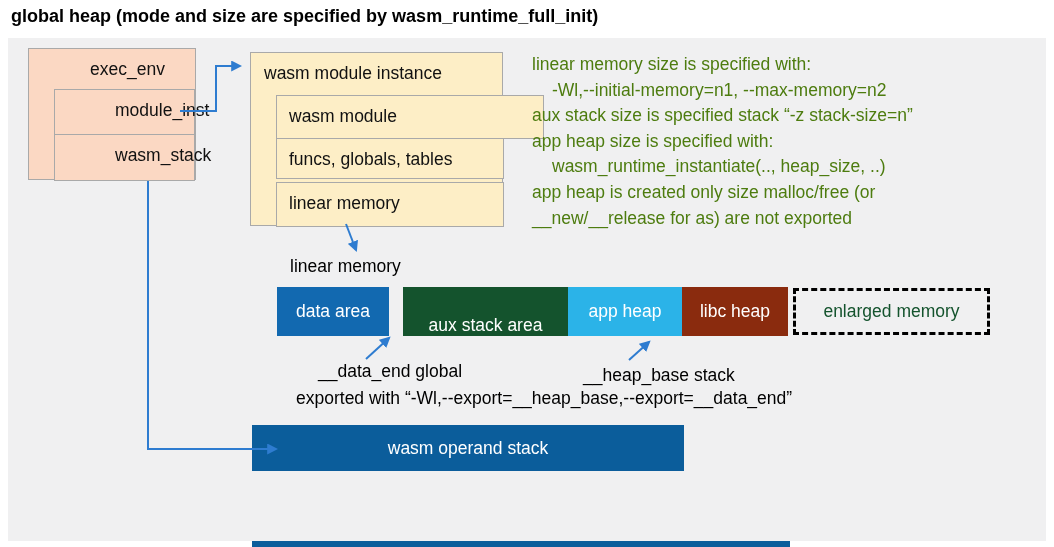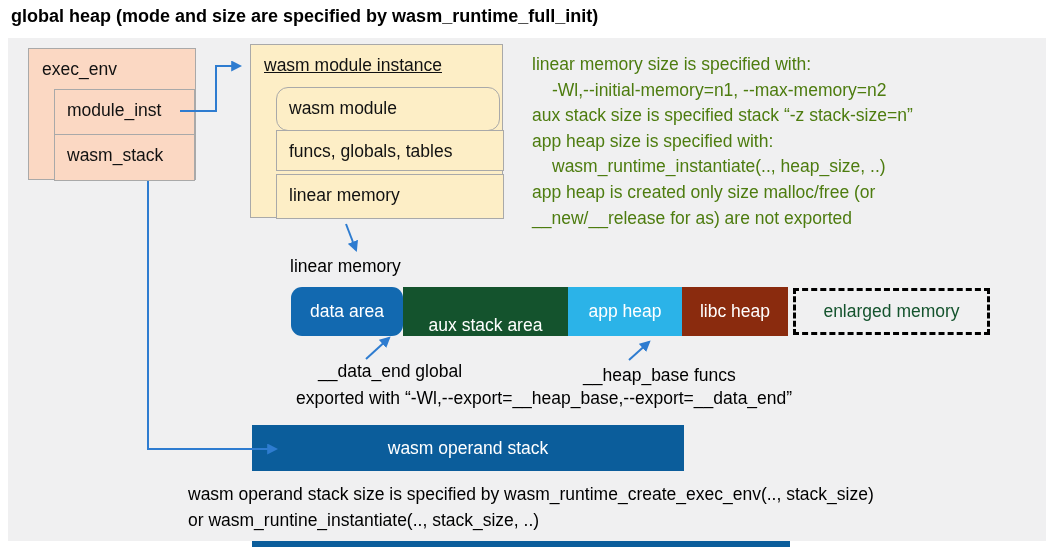--- a/index.html
+++ b/index.html
@@ -2,34 +2,34 @@
 <html><head>
 <meta charset="utf-8">
 <style>
   html,body { margin:0; padding:0; background:#ffffff; }
   body { font-family:"Liberation Sans", sans-serif; color:#111; }
   .stage { position:relative; width:1054px; height:547px; background:#fff; overflow:hidden; }
   .panel { position:absolute; left:8px; top:38px; width:1038px; height:503px; background:#f0f0f1; }
   .title { position:absolute; left:11px; top:6px; font-size:18px; font-weight:600; color:#000; white-space:nowrap; }
 
   .box { position:absolute; box-sizing:border-box; border:1.5px solid #a9a9a9; }
-  .salmon { background:#fbd8c3; }
+  .salmon { background:#fbd8c3;padding-left:48px; }
   .cream  { background:#fdeec6; }
   .box-title { font-size:17.5px; padding:10px 0 0 13px; white-space:nowrap; }
   .row-label { font-size:17.5px; padding:10px 0 0 12px; white-space:nowrap; }
 
   .notes { position:absolute; left:532px; top:52px; width:505px; font-size:17.5px; line-height:25.6px; color:#4d7c0f; }
   .notes .line { white-space:nowrap; }
   .notes .indent { padding-left:20px; }
 
   .freelabel { position:absolute; font-size:17.5px; white-space:nowrap; color:#000; }
 
   .seg { position:absolute; top:287px; height:49px; display:flex; align-items:center; justify-content:center;
          color:#fff; font-size:17.5px; white-space:nowrap; }
-  .seg-data { left:291px; width:112px; background:#1269b0;border-radius:11px; }
+  .seg-data { left:277px; width:112px; background:#1269b0; }
   .seg-aux  { left:403px; width:165px; background:#14532d;align-items:flex-end; }
   .seg-app  { left:568px; width:114px; background:#2bb3e8; }
   .seg-libc { left:682px; width:106px; background:#8a2b0e; }
   .seg-enlarged { position:absolute; left:793px; top:288px; width:197px; height:47px; box-sizing:border-box;
          border:3px dashed #000; display:flex; align-items:center; justify-content:center;
          color:#14532d; font-size:17.5px; background:transparent; }
 
   .operand-bar { position:absolute; left:252px; top:425px; width:432px; height:46px; background:#0b5d9b;
          display:flex; align-items:center; justify-content:center; color:#fff; font-size:17.5px; }
   .bottom-notes { position:absolute; left:188px; top:481px; font-size:17.5px; line-height:26px; color:#000; }
@@ -50,23 +50,23 @@
   <div class="box salmon" style="left:28px; top:48px; width:168px; height:132px;">
     <div class="box-title">exec_env</div>
     <div class="box salmon" style="left:25px; top:40px; width:141px; height:46px;">
       <div class="row-label">module_inst</div>
     </div>
     <div class="box salmon" style="left:25px; top:84.5px; width:141px; height:47.5px;">
       <div class="row-label">wasm_stack</div>
     </div>
   </div>
 
-  <div class="box cream" style="left:250px; top:44px; width:253px; height:174px;text-decoration:underline;">
+  <div class="box cream" style="left:250px; top:52px; width:253px; height:174px;">
     <div class="box-title">wasm module instance</div>
-    <div class="box cream" style="left:25px; top:42px; width:224px; height:44px;border-radius:12px;">
+    <div class="box cream" style="left:25px; top:42px; width:268px; height:44px;">
       <div class="row-label">wasm module</div>
     </div>
     <div class="box cream" style="left:25px; top:84.5px; width:228px; height:41px;">
       <div class="row-label">funcs, globals, tables</div>
     </div>
     <div class="box cream" style="left:25px; top:128.5px; width:228px; height:45.5px;">
       <div class="row-label">linear memory</div>
     </div>
   </div>
 
@@ -92,31 +92,27 @@
     <span>app heap</span>
   </div>
   <div class="seg seg-libc">
     <span>libc heap</span>
   </div>
   <div class="seg-enlarged">
     <span>enlarged memory</span>
   </div>
 
   <div class="freelabel" style="left:318px; top:361px;">__data_end global</div>
-  <div class="freelabel" style="left:583px; top:365px;">__heap_base funcs</div>
+  <div class="freelabel" style="left:583px; top:365px;">__heap_base stack</div>
   <div class="freelabel" style="left:296px; top:388px;">exported with “-Wl,--export=__heap_base,--export=__data_end”</div>
 
   <div class="operand-bar">
     <span>wasm operand stack</span>
   </div>
 
-  <div class="bottom-notes">
-    <div class="line">wasm operand stack size is specified by wasm_runtime_create_exec_env(.., stack_size)</div>
-    <div class="line">or wasm_runtine_instantiate(.., stack_size, ..)</div>
-  </div>
 
   <div class="bottom-bar"></div>
 
   <svg class="connectors" viewBox="0 0 1054 547" xmlns="http://www.w3.org/2000/svg">
     <defs>
       <marker id="arr" viewBox="0 0 10 10" refX="8" refY="5" markerWidth="5.5" markerHeight="5.5" orient="auto-start-reverse">
         <path d="M0,0 L10,5 L0,10 z" fill="#2e7cd0"></path>
       </marker>
     </defs>
     <polyline points="180,111 216,111 216,66 240,66" fill="none" stroke="#2e7cd0" stroke-width="2" marker-end="url(#arr)"></polyline>

